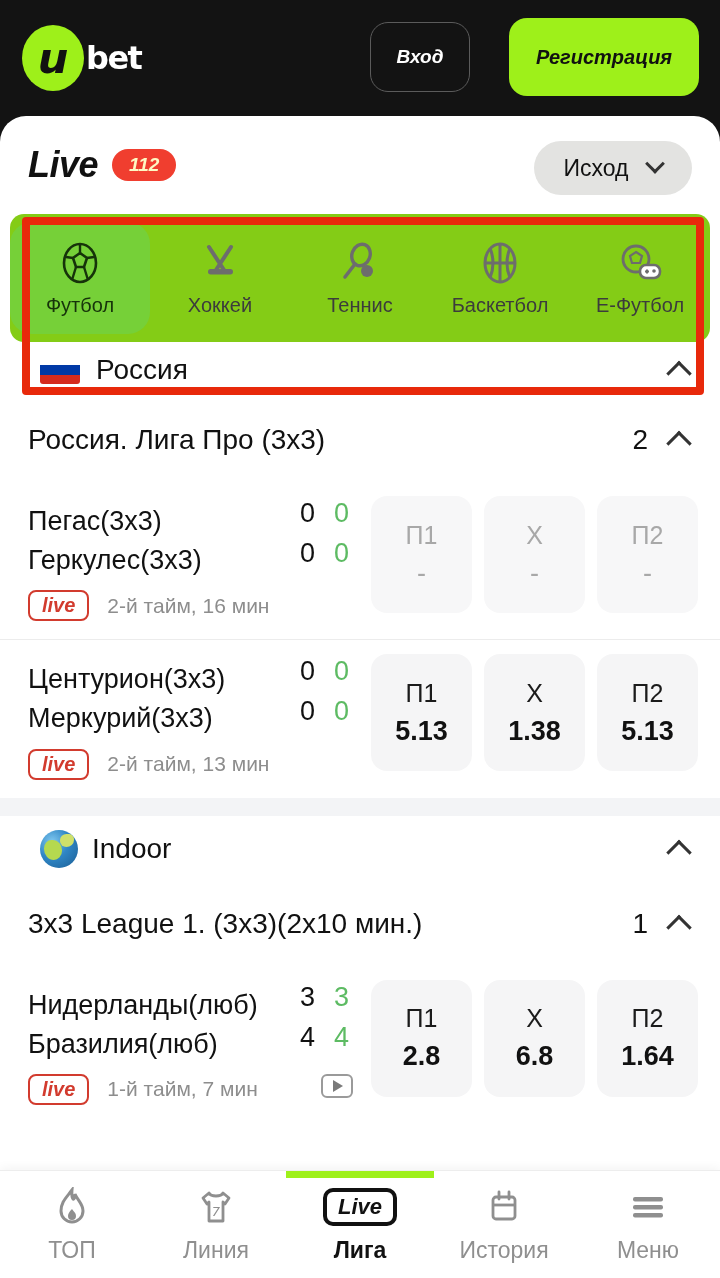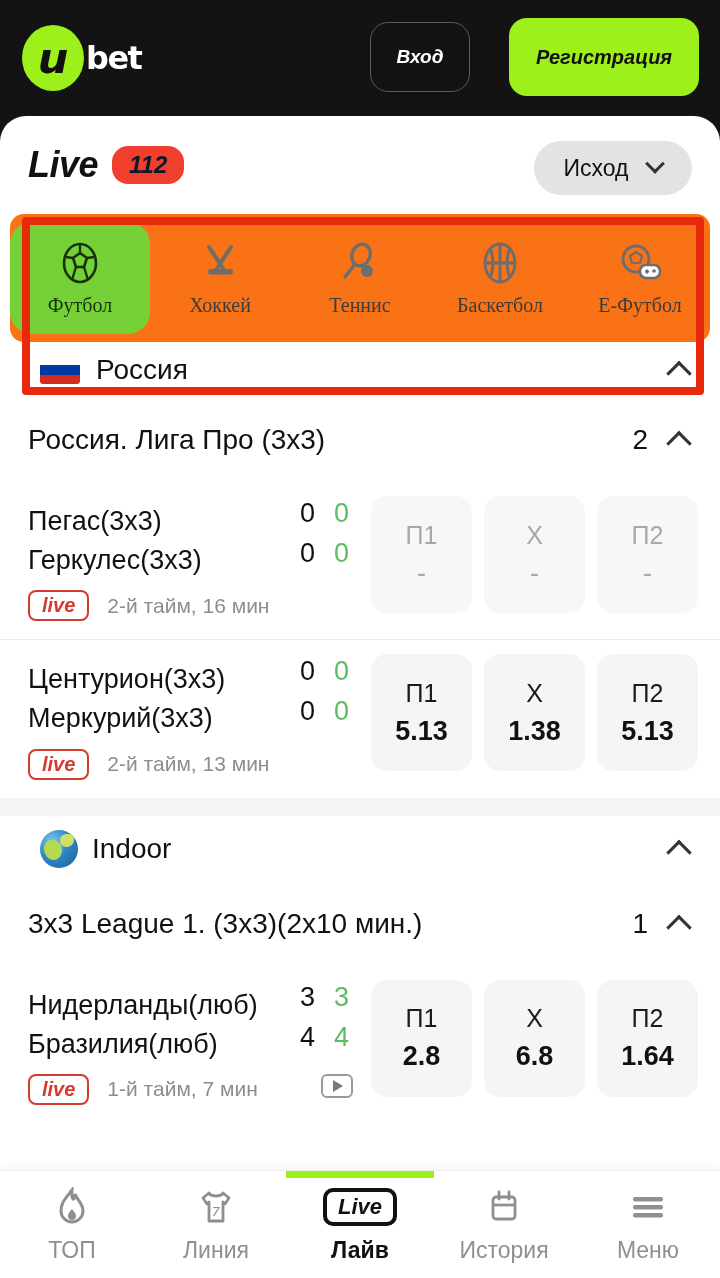--- a/index.html
+++ b/index.html
@@ -74,45 +74,45 @@
     height: 98px;
     display: flex; align-items: center;
   }
   .live-title {
     margin-left: 28px;
     font-size: 36px; font-weight: bold; font-style: italic;
     color: #111111; letter-spacing: -0.5px;
   }
   .live-count {
     margin-left: 14px;
-    background: #f03e2f; color: #0f172a;
-    font-size: 24px; font-weight: bold; font-style: italic;
+    background: #f03e2f; color: #fef9c3;
+    font-size: 19px; font-weight: bold; font-style: italic;
     padding: 4px 17px; border-radius: 16px;
     line-height: 1.25;
   }
   .outcome-btn {
     position: absolute; right: 28px; top: 25px;
     height: 54px; min-width: 158px;
     background: #e3e3e1; border-radius: 27px; border: none;
     display: flex; align-items: center; justify-content: center; gap: 20px;
     padding: 0 22px;
     font-size: 23px; color: #111111;
     cursor: pointer;
   }
   .chev-d { width: 14px; height: 14px; border-right: 3px solid #333; border-bottom: 3px solid #333;
             transform: rotate(45deg) translate(-3px,-3px); }
 
   
   .tabs-outer {
     position: relative;
     margin: 0 10px;
-    background: #f97316;
+    background: #84cc16;
     border-radius: 14px;
     height: 128px;
-    display: flex; align-items: center; font-family: Liberation Serif, serif;
+    display: flex; align-items: center;
   }
   .tab {
     flex: 1;
     height: 112px;
     display: flex; flex-direction: column;
     align-items: center; justify-content: center;
     gap: 8px;
     cursor: pointer;
     border-radius: 22px;
   }
@@ -483,21 +483,21 @@
           </svg>
         </span>
         <span class="nav-label">Линия</span>
       </div>
 
       <div class="nav-item active">
         <span class="nav-top-bar"></span>
         <span class="nav-icon">
           <span class="live-badge">Live</span>
         </span>
-        <span class="nav-label">Лайв</span>
+        <span class="nav-label">Лига</span>
       </div>
 
       <div class="nav-item">
         <span class="nav-icon">
           <svg width="38" height="40" viewBox="0 0 38 40">
             <rect x="8" y="10" width="22" height="22" rx="3" fill="none" stroke="#8f8f8f" stroke-width="2.8"></rect>
             <path d="M8 18 H30" stroke="#8f8f8f" stroke-width="2.8"></path>
             <path d="M14 5 V12 M24 5 V12" stroke="#8f8f8f" stroke-width="2.8" stroke-linecap="round"></path>
           </svg>
         </span>

